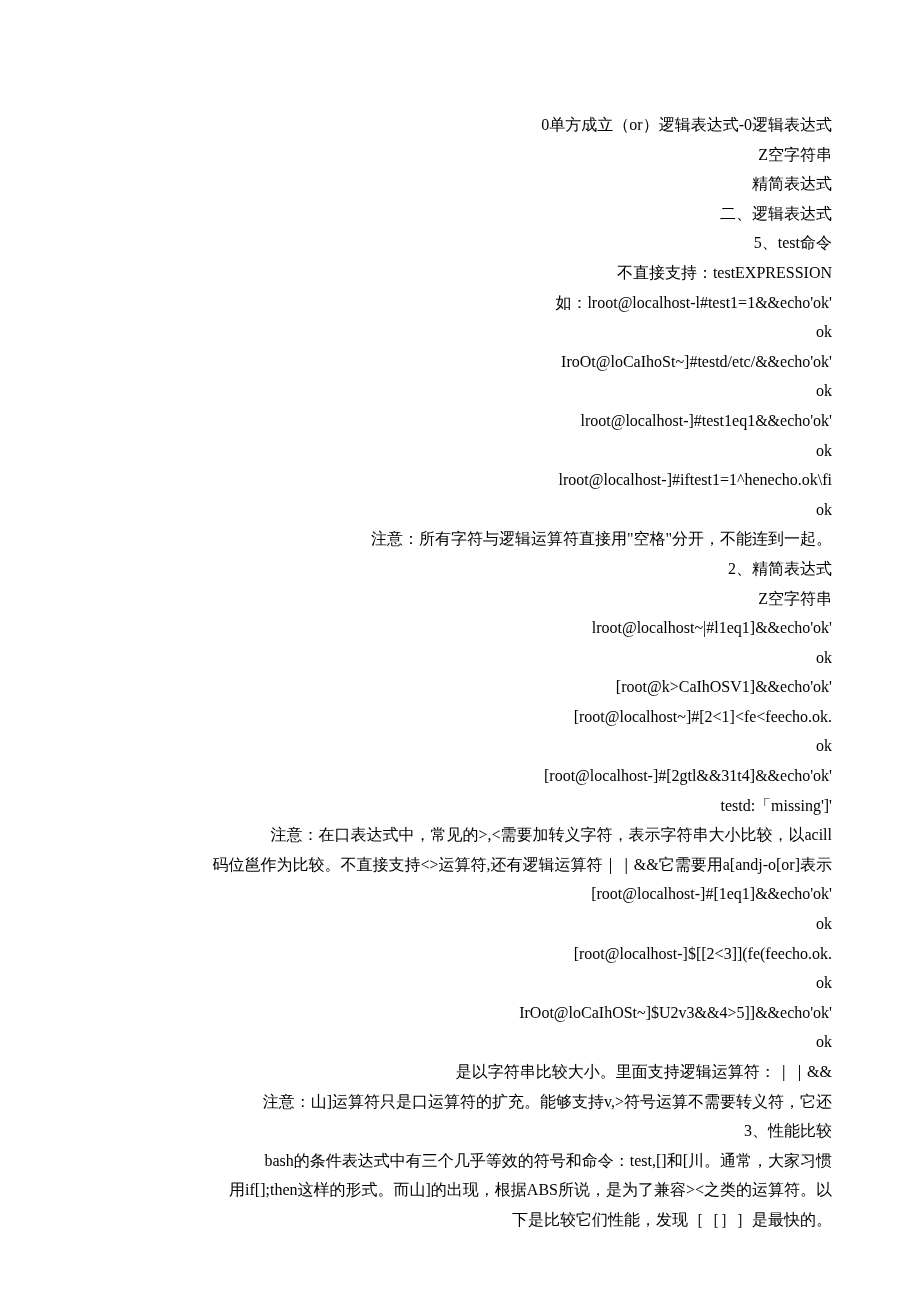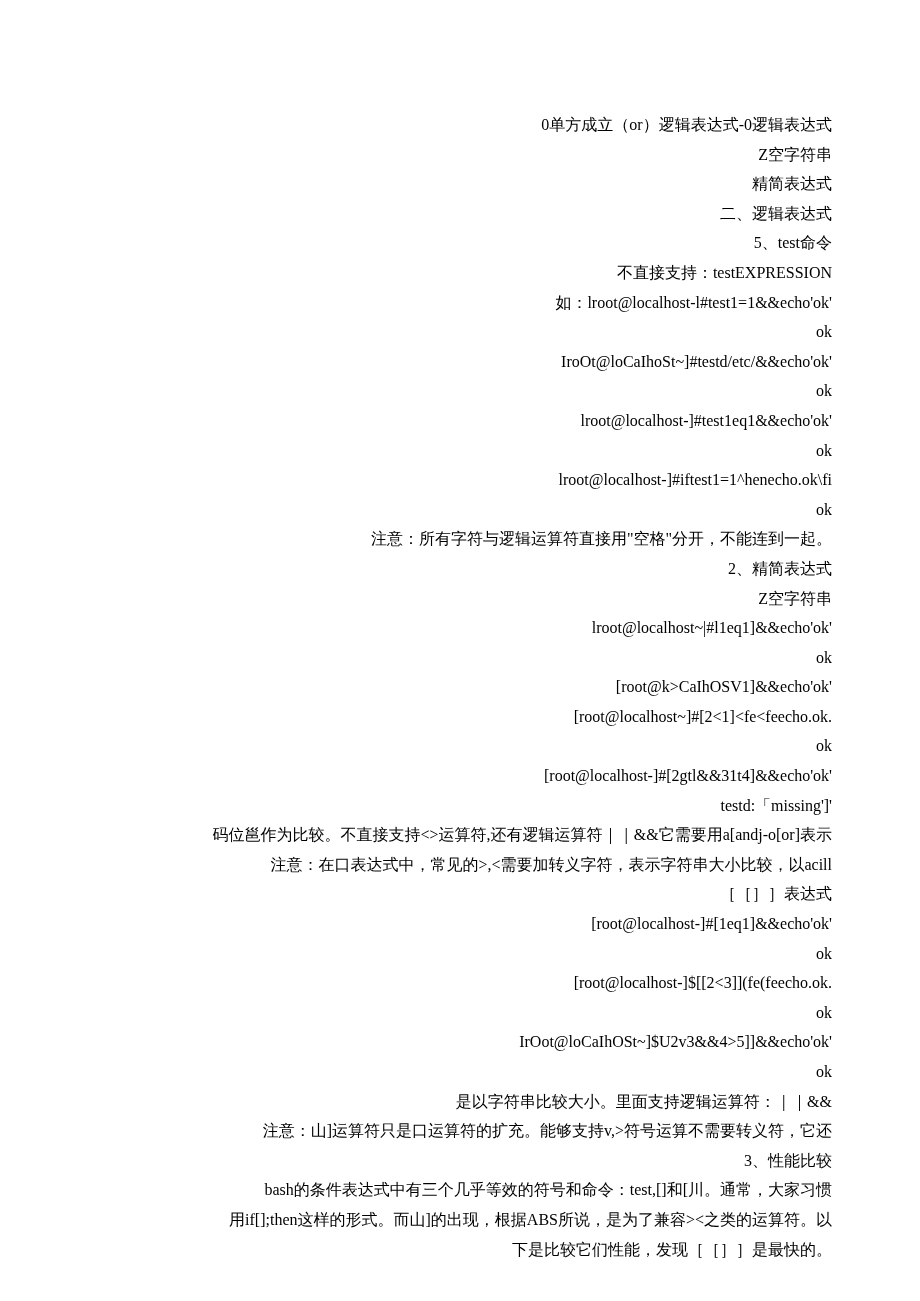--- a/index.html
+++ b/index.html
@@ -48,25 +48,24 @@
   <div class="line indent1">Z空字符串</div>
   <div class="line indent1">lroot@localhost~|#l1eq1]&amp;&amp;echo'ok'</div>
   <div class="line indent1">ok</div>
   <div class="line indent1">[root@k&gt;CaIhOSV1]&amp;&amp;echo'ok'</div>
   <div class="line indent1">[root@localhost~]#[2&lt;1]&lt;fe&lt;feecho.ok.</div>
   <div class="line indent1">ok</div>
   <div class="line indent1">[root@localhost-]#[2gtl&amp;&amp;31t4]&amp;&amp;echo'ok'</div>
   <div class="line indent1">testd:「missing']'</div>
 
   <div class="wrap-block">
+    <div class="line indent1">注意：在口表达式中，常见的&gt;,&lt;需要加转义字符，表示字符串大小比较，以acill</div>
     <div class="line cont">码位邕作为比较。不直接支持&lt;&gt;运算符,还有逻辑运算符｜｜&amp;&amp;它需要用a[andj-o[or]表示</div>
-    <div class="line indent1">注意：在口表达式中，常见的&gt;,&lt;需要加转义字符，表示字符串大小比较，以acill</div>
   </div>
 
-  <div class="line indent1">［［］］表达式</div>
   <div class="line indent1">[root@localhost-]#[1eq1]&amp;&amp;echo'ok'</div>
   <div class="line indent1">ok</div>
   <div class="line indent1">[root@localhost-]$[[2&lt;3]](fe(feecho.ok.</div>
   <div class="line indent1">ok</div>
   <div class="line indent1">IrOot@loCaIhOSt~]$U2v3&amp;&amp;4&gt;5]]&amp;&amp;echo'ok'</div>
   <div class="line indent1">ok</div>
 
   <div class="wrap-block">
     <div class="line cont">是以字符串比较大小。里面支持逻辑运算符：｜｜&amp;&amp;</div>
     <div class="line indent1">注意：山]运算符只是口运算符的扩充。能够支持v,&gt;符号运算不需要转义符，它还</div>

